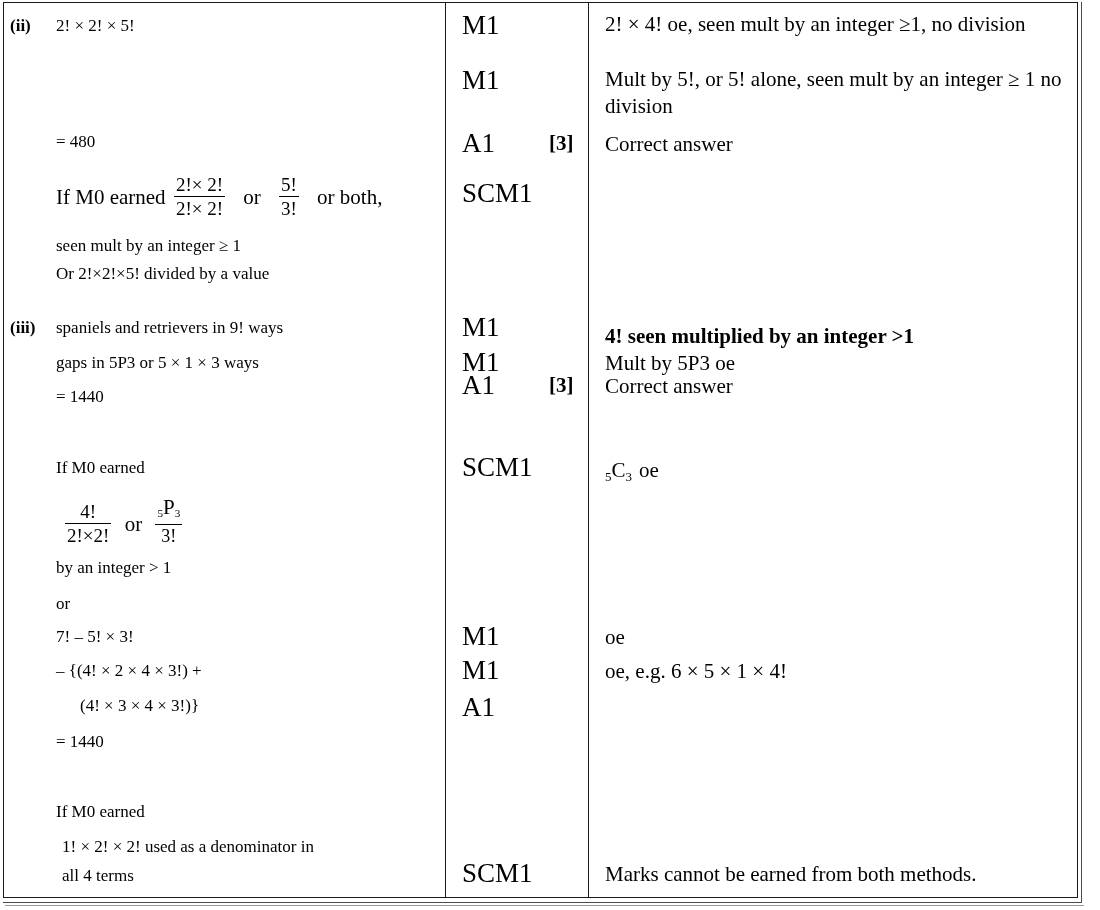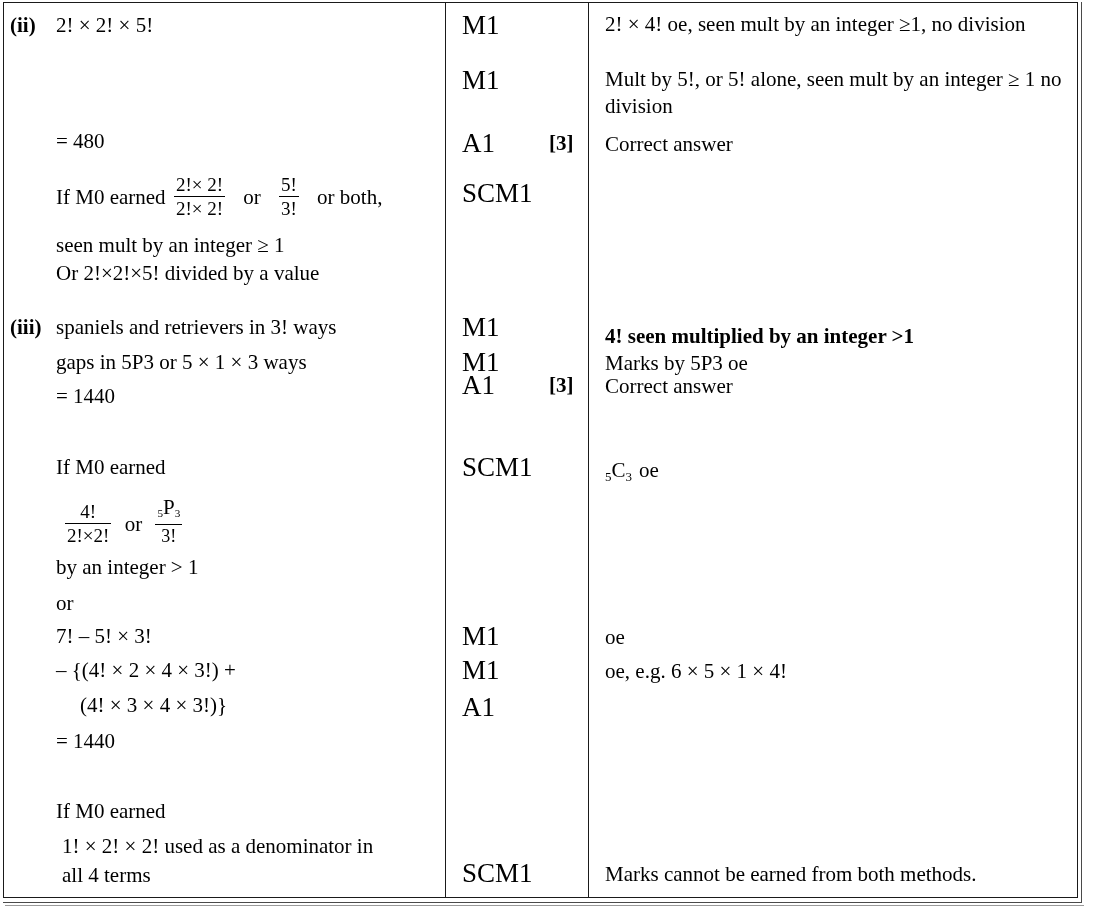--- a/index.html
+++ b/index.html
@@ -76,21 +76,21 @@
     top: 0;
     box-sizing: border-box;
   }
   .col-work  { left: 0px;   width: 441px; }
   .col-mark  { left: 442px; width: 142px; }
   .col-comm  { left: 585px; width: 490px; }
 
   
   .line {
     position: absolute;
-    font-size: 21px;
+    font-size: 17px;
     line-height: 25px;
     white-space: nowrap;
   }
   .wrapline {
     position: absolute;
     font-size: 21px;
     line-height: 27px;
   }
 
   .partlabel {
@@ -186,21 +186,21 @@
           <span class="num">5!</span>
           <span class="den">3!</span>
         </span>
         <span style="margin-left:10px;">or both,</span>
       </div>
 
       <span class="line indent-body" style="top:230px;">seen mult by an integer ≥ 1</span>
       <span class="line indent-body" style="top:258px;">Or 2!×2!×5! divided by a value</span>
 
       <span class="line partlabel indent-label" style="top:312px;">(iii)</span>
-      <span class="line indent-body" style="top:312px;">spaniels and retrievers in 3! ways</span>
+      <span class="line indent-body" style="top:312px;">spaniels and retrievers in 9! ways</span>
       <span class="line indent-body" style="top:347px;">gaps in 5P3 or 5 × 1 × 3 ways</span>
       <span class="line indent-body" style="top:381px;">= 1440</span>
 
       <span class="line indent-body" style="top:452px;">If M0 earned</span>
 
       <div class="inline-row indent-body2" style="top:494px;">
         <span class="frac">
           <span class="num">4!</span>
           <span class="den">2!×2!</span>
         </span>
@@ -244,21 +244,21 @@
       <span class="line markcode" style="top:692px;">A1</span>
       <span class="line markcode" style="top:858px;">SCM1</span>
     </div>
 
     <div class="col col-comm">
       <div class="wrapline comment-wrap" style="top:8px;">2! × 4! oe, seen mult by an integer ≥1, no division</div>
       <div class="wrapline comment-wrap" style="top:63px;">Mult by 5!, or 5! alone, seen mult by an integer ≥ 1 no division</div>
       <div class="wrapline comment-wrap" style="top:128px;">Correct answer</div>
 
       <div class="wrapline comment-wrap" style="top:320px;font-weight:bold;">4! seen multiplied by an integer &gt;1</div>
-      <div class="wrapline comment-wrap" style="top:347px;">Marks by 5P3 oe</div>
+      <div class="wrapline comment-wrap" style="top:347px;">Mult by 5P3 oe</div>
       <div class="wrapline comment-wrap" style="top:370px;">Correct answer</div>
 
       <div class="inline-row comment" style="top:455px;">
         <span class="presub">5</span><span>C</span><span class="postsub">3</span><span style="margin-left:7px;">oe</span>
       </div>
 
       <div class="wrapline comment-wrap" style="top:621px;">oe</div>
       <div class="wrapline comment-wrap" style="top:655px;">oe, e.g. 6 × 5 × 1 × 4!</div>
       <div class="wrapline comment-wrap" style="top:858px;">Marks cannot be earned from both methods.</div>
     </div>

